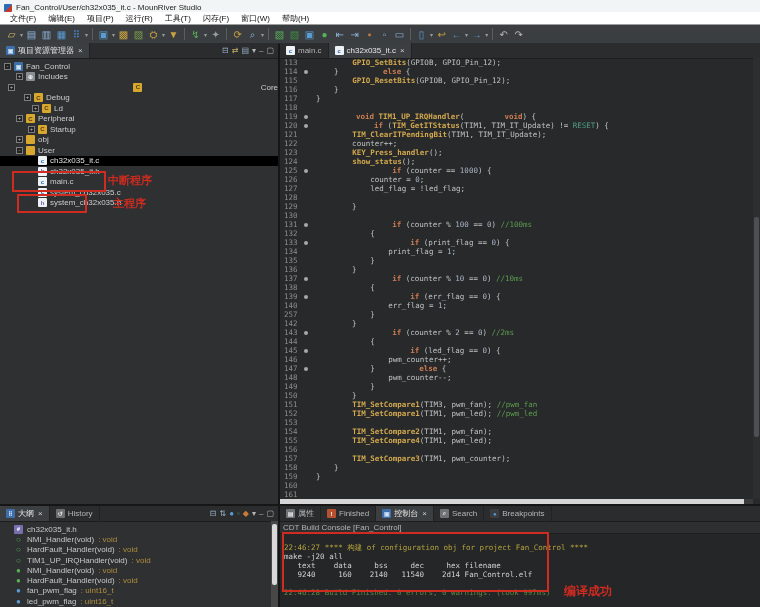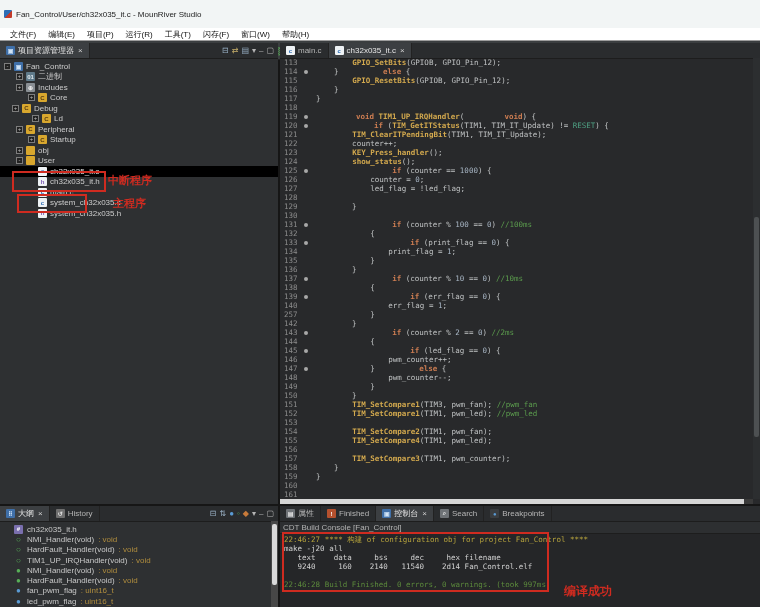--- a/index.html
+++ b/index.html
@@ -1,20 +1,20 @@
 <!DOCTYPE html>
 <html><head>
 <meta charset="utf-8">
 <style>
   html,body{margin:0;padding:0;}
   body{width:760px;height:607px;position:relative;background:#161616;overflow:hidden;
        font-family:"Liberation Sans",sans-serif;-webkit-font-smoothing:antialiased;}
   
-  .titlebar{height:12px;background:#f2f5f5;display:flex;align-items:center;gap:4px;
-            padding:8px 4px;font-size:8px;color:#222;}
+  .titlebar{height:12px;background:#f2f5f5;display:flex;align-items:flex-end;gap:4px;
+            padding:0 4px;font-size:8px;color:#222;}
   .appicon{width:8px;height:8px;border-radius:1px;background:linear-gradient(135deg,#2d6db5 55%,#c23a2a 55%);flex:0 0 auto;}
   .menubar{height:12px;background:#ffffff;border-bottom:1px solid #9d9d9d;display:flex;
            align-items:center;font-size:8px;color:#111;padding-left:4px;}
   .menu-item{padding:0 6px;white-space:nowrap;}
   .toolbar{height:18px;background:#3b3e40;border-bottom:1px solid #262626;display:flex;
            align-items:center;padding:0 4px;}
   .tico{width:13px;height:14px;display:flex;align-items:center;justify-content:center;
         font-size:10px;line-height:13px;margin:0 1px;}
   .tsep{width:1px;height:12px;background:#5d5d5d;margin:0 3px;flex:0 0 auto;}
   .tdrop{font-size:6px;color:#9a9a9a;margin:0 1px;}
@@ -64,21 +64,21 @@
   .orow{height:10.3px;display:flex;align-items:center;gap:4px;padding-left:14px;white-space:nowrap;}
   .otype{color:#b08d3e;}
   #outline-scroll{position:absolute;top:15px;right:0;width:7px;bottom:0;background:#474747;}
   #outline-scroll .thumb{position:absolute;left:1px;right:1px;top:4%;height:70%;background:#d9d9d9;border-radius:2px;}
   
   .console-header{height:11px;background:#2d2f31;border-bottom:1px solid #1d1d1d;color:#b2b2b2;
                   font-size:8px;display:flex;align-items:center;padding-left:3px;}
   #console-lines{position:absolute;top:27px;left:0;right:0;bottom:0;padding:2px 0 0 4px;
                  font-family:"DejaVu Sans Mono",monospace;font-size:7.5px;}
   .con-line{height:9px;white-space:pre;}
-  .con-info{color:#b5a23c;} .con-plain{color:#d2d2d2;} .con-ok{color:#5c8a3c;}
+  .con-info{color:#b5a23c;margin-top:8px;} .con-plain{color:#d2d2d2;} .con-ok{color:#5c8a3c;}
   .con-box{position:absolute;left:2px;top:26px;width:263px;height:56px;border:2px solid #cf2b20;pointer-events:none;}
   .con-ann{position:absolute;left:284px;top:77px;color:#cf2b20;font-weight:bold;font-size:12px;}
 </style>
 </head>
 <body>
 
 <div class="titlebar">
   <span class="appicon"></span>
   <span>Fan_Control/User/ch32x035_it.c - MounRiver Studio</span>
 </div>
@@ -156,34 +156,29 @@
       </div>
   </div>
   <div class="tree" id="tree">
       <div class="trow" style="padding-left: 4px;">
         <span class="exp">-</span>
         <span class="mi" style="background: rgb(63, 111, 168); color: rgb(207, 226, 245);">▣</span>
         <span class="tlabel">Fan_Control</span>
       </div>
       <div class="trow" style="padding-left: 16px;">
         <span class="exp">+</span>
-        <span class="mi" style="background: rgb(95, 122, 138); color: rgb(227, 236, 241);">01</span>
-        <span class="tlabel">二进制</span>
-      </div>
-      <div class="trow" style="padding-left: 16px;">
-        <span class="exp">+</span>
         <span class="mi" style="background: rgb(138, 143, 148); color: rgb(240, 240, 240);">⊕</span>
         <span class="tlabel">Includes</span>
       </div>
-      <div class="trow" style="padding-left: 28px;">
+      <div class="trow" style="padding-left: 8px; justify-content: space-between;">
         <span class="exp">+</span>
         <span class="mi" style="background: rgb(216, 167, 46); color: rgb(83, 56, 15);">C</span>
         <span class="tlabel">Core</span>
       </div>
-      <div class="trow" style="padding-left: 12px;">
+      <div class="trow" style="padding-left: 24px;">
         <span class="exp">+</span>
         <span class="mi" style="background: rgb(216, 167, 46); color: rgb(83, 56, 15);">C</span>
         <span class="tlabel">Debug</span>
       </div>
       <div class="trow" style="padding-left: 32px;">
         <span class="exp">+</span>
         <span class="mi" style="background: rgb(216, 167, 46); color: rgb(83, 56, 15);">C</span>
         <span class="tlabel">Ld</span>
       </div>
       <div class="trow" style="padding-left: 16px;">

